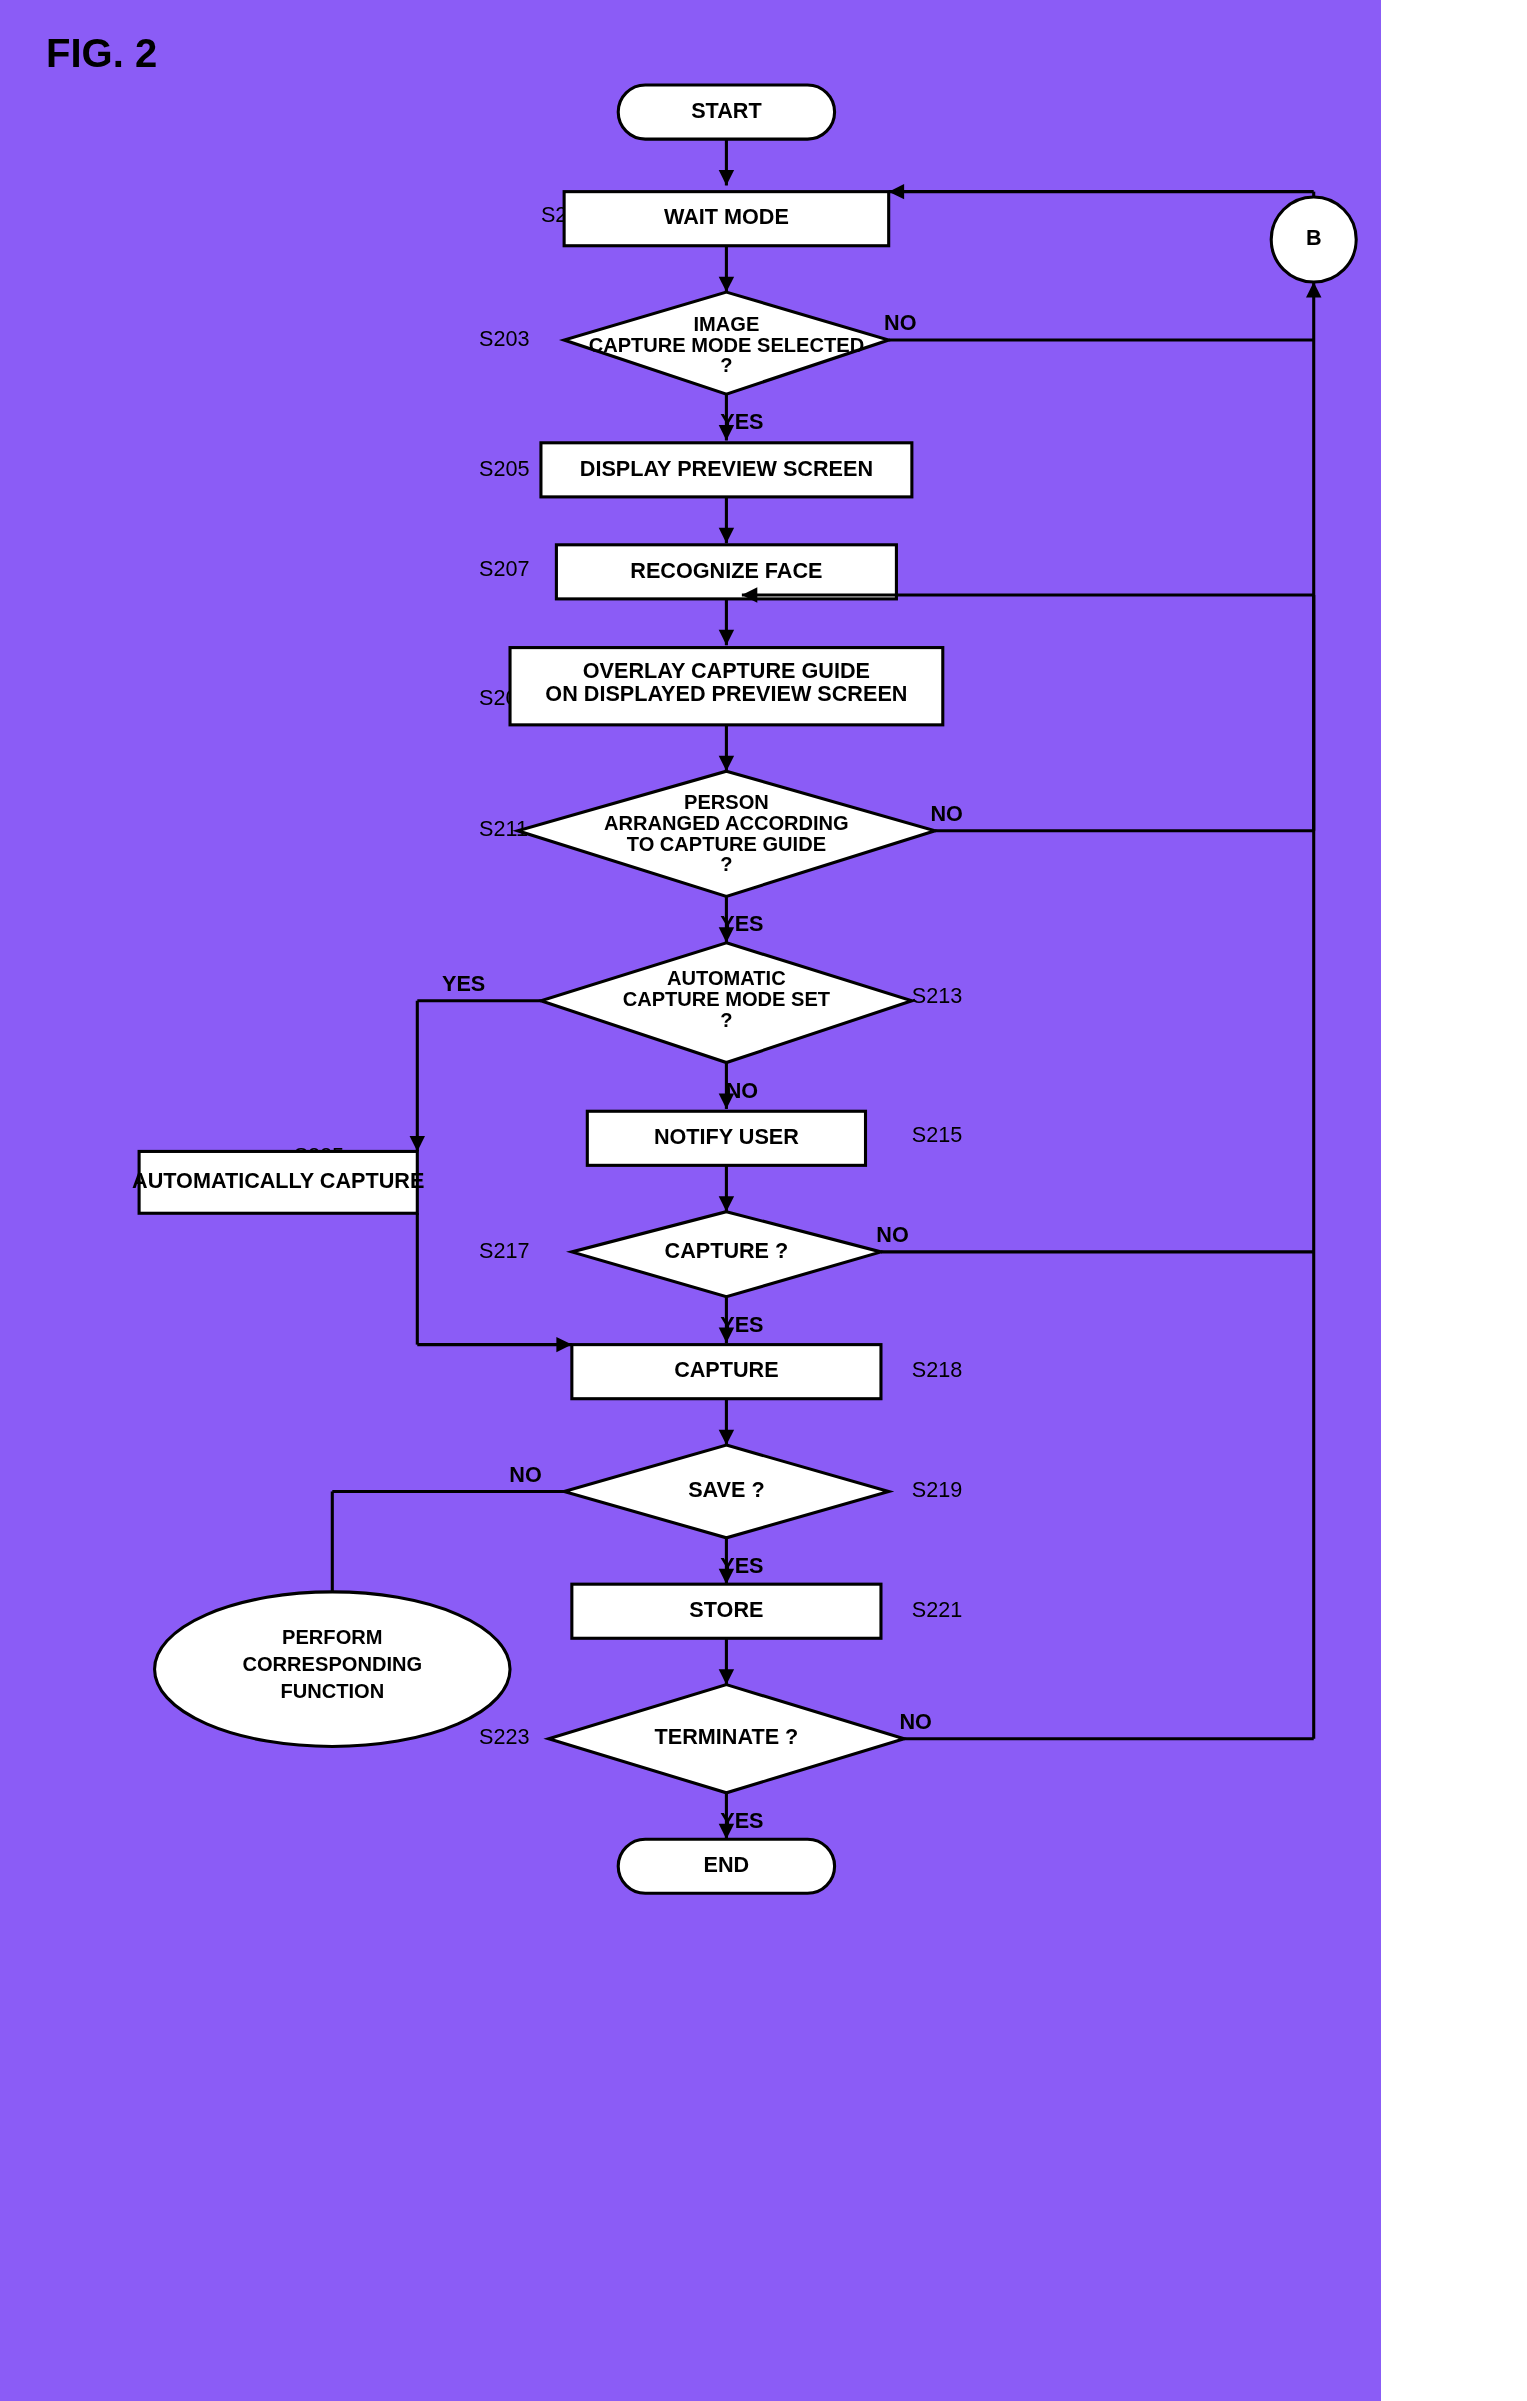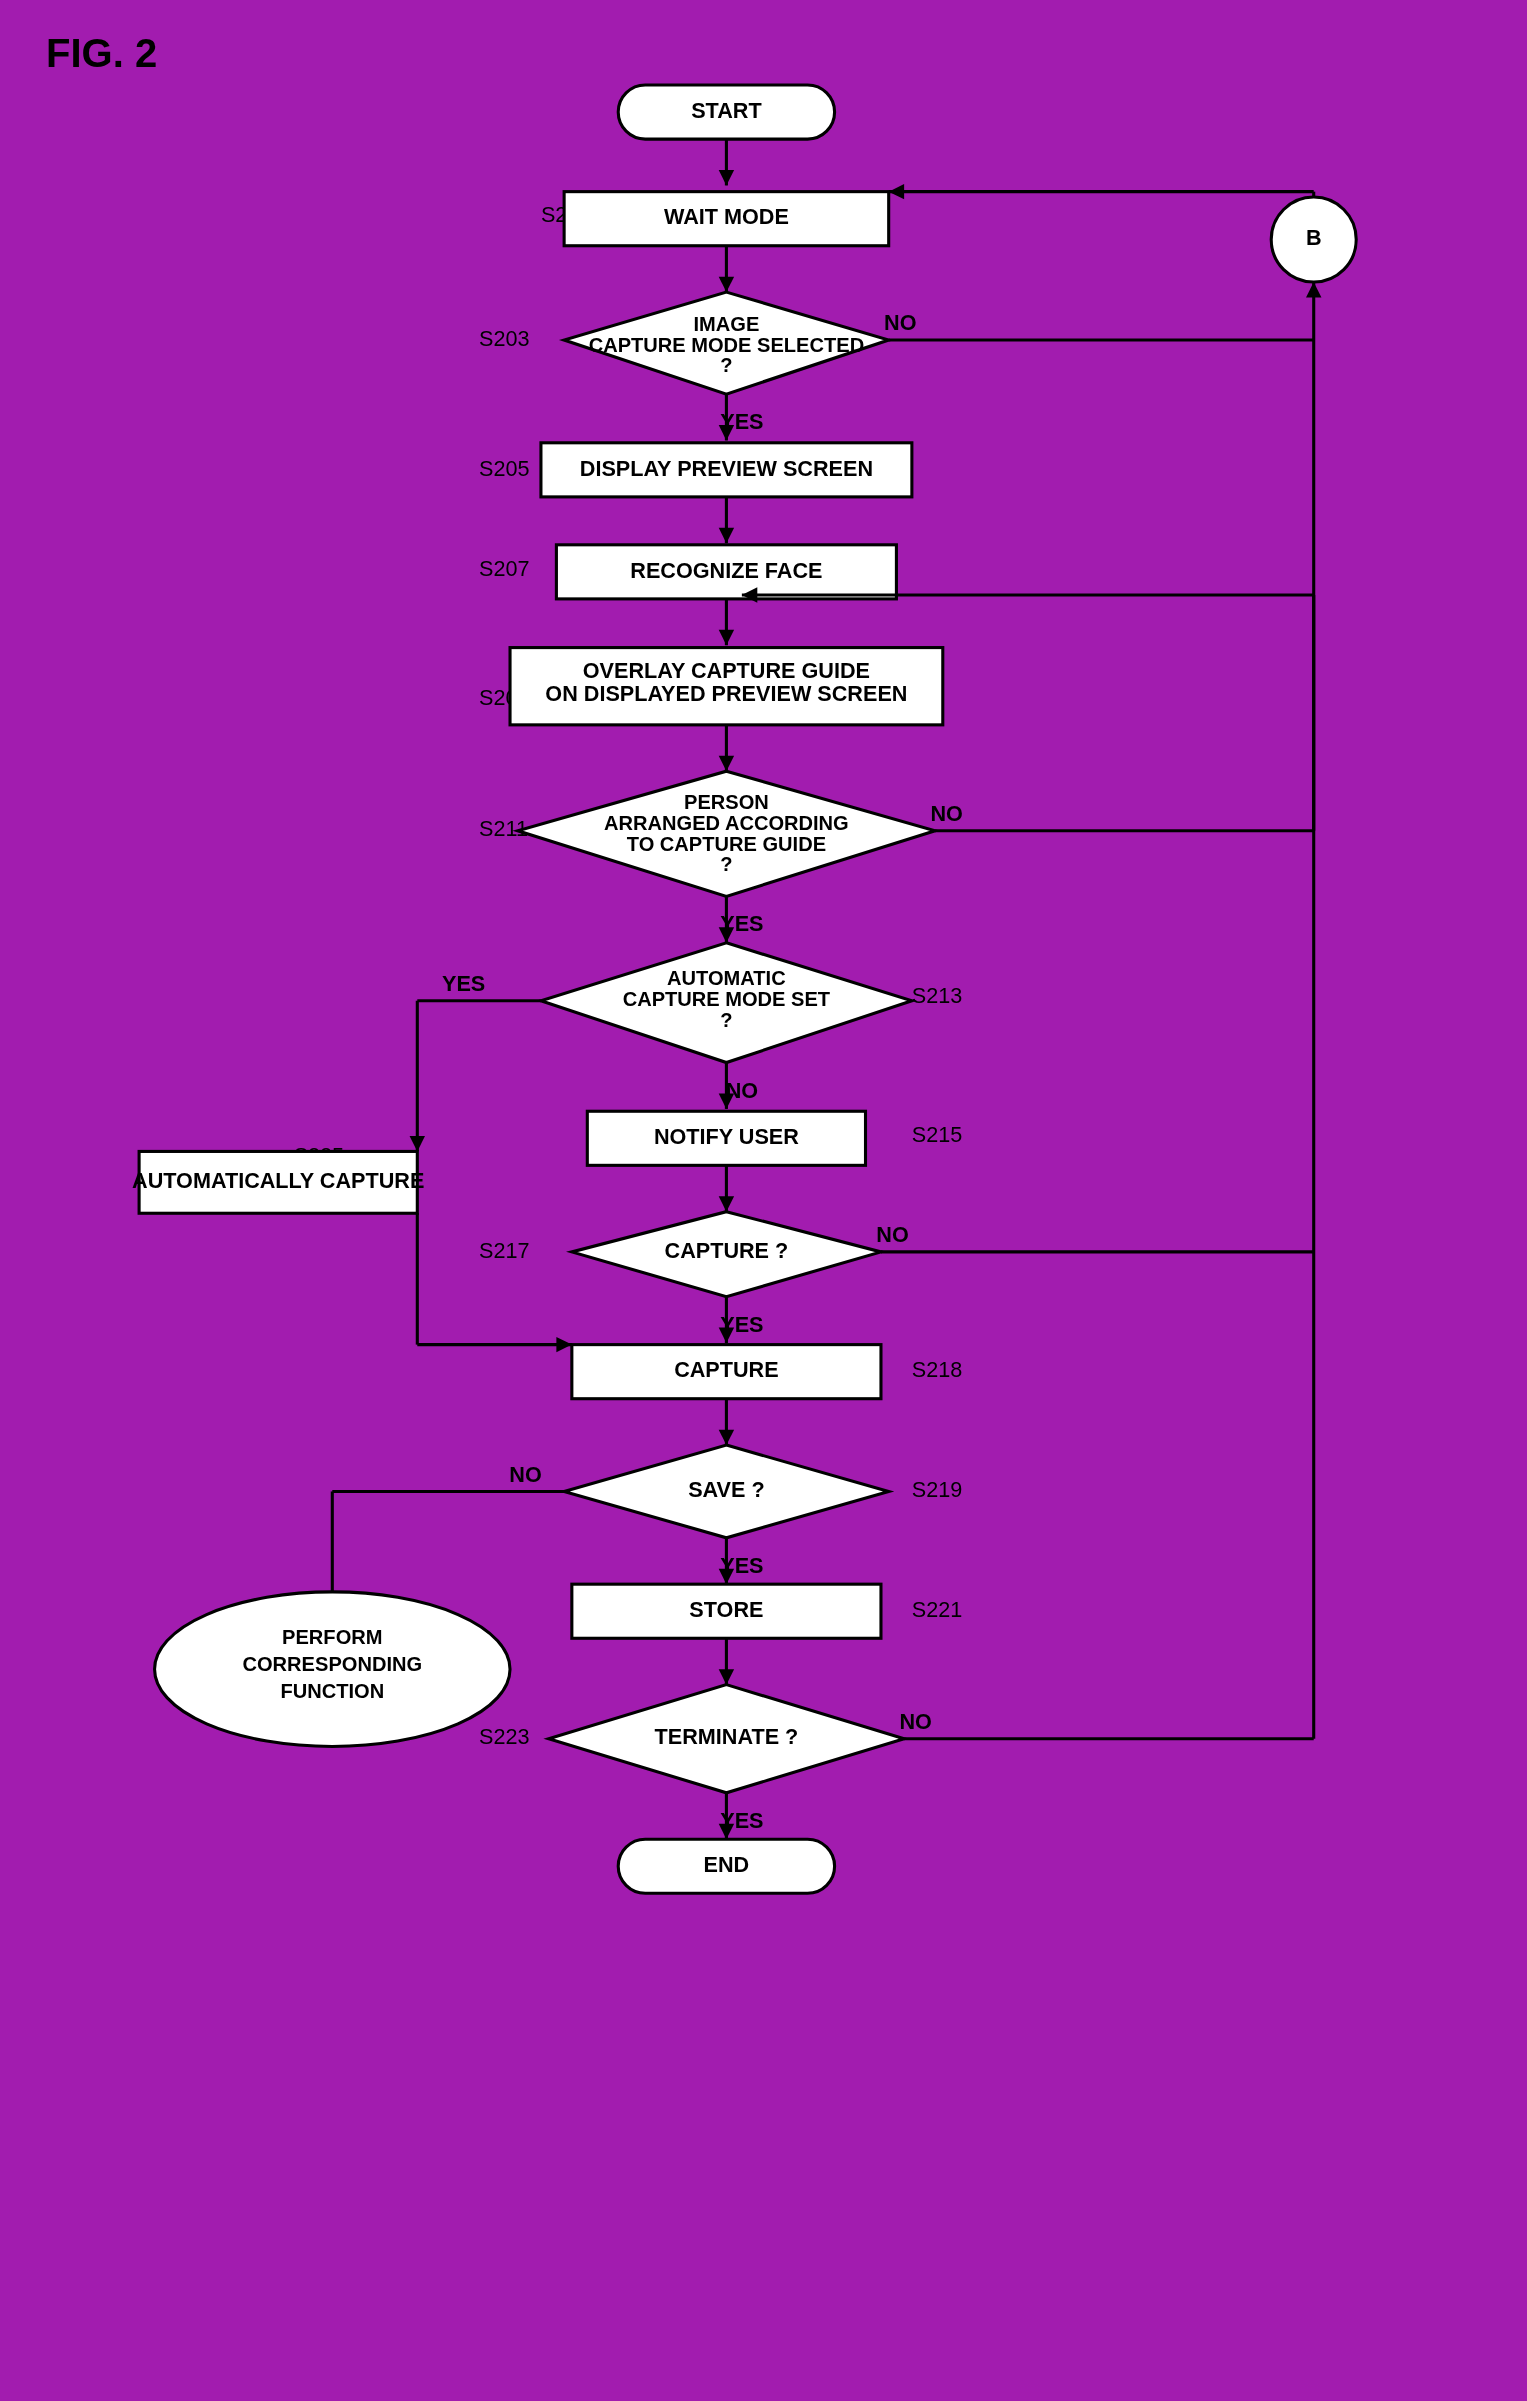--- a/index.html
+++ b/index.html
@@ -5,23 +5,23 @@
     * { box-sizing: border-box; margin: 0; padding: 0; }
     body {
       background: #fff;
       font-family: 'Arial', sans-serif;
       width: 1527px;
       min-height: 2401px;
       position: relative;
       overflow-x: hidden;
     }
     .page {
-      width: 1527px;
+      width: 1381px;
       min-height: 2401px;
-      background: #a21caf;
+      background: #8b5cf6;
       position: relative;
       padding: 23px;
     }
     .fig-label {
       font-size: 40px;
       font-weight: bold;
       position: absolute;
       top: 31px;
       left: 46px;
     }

